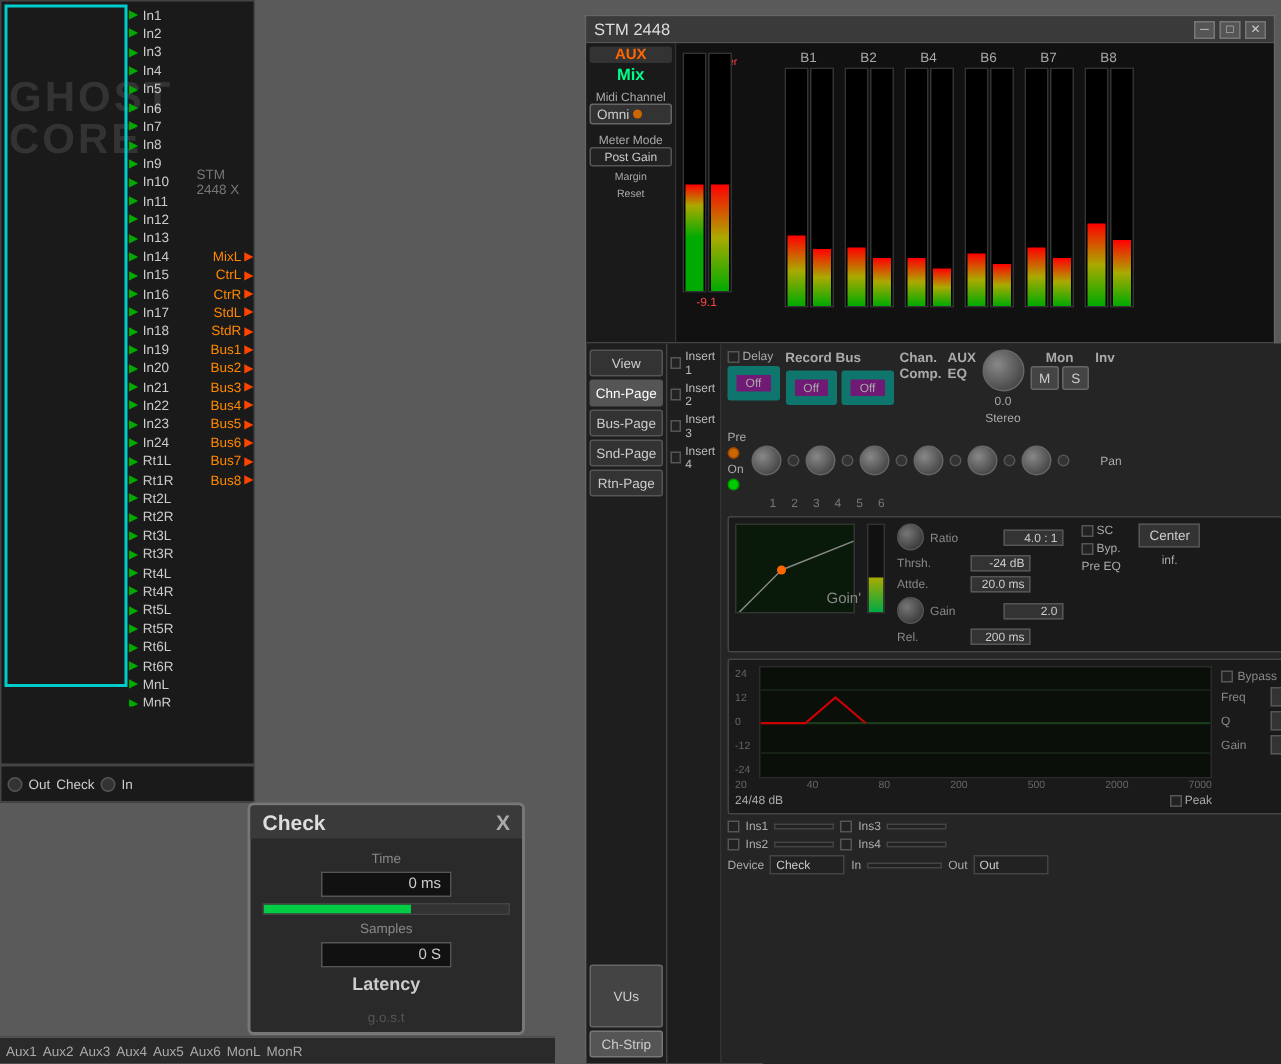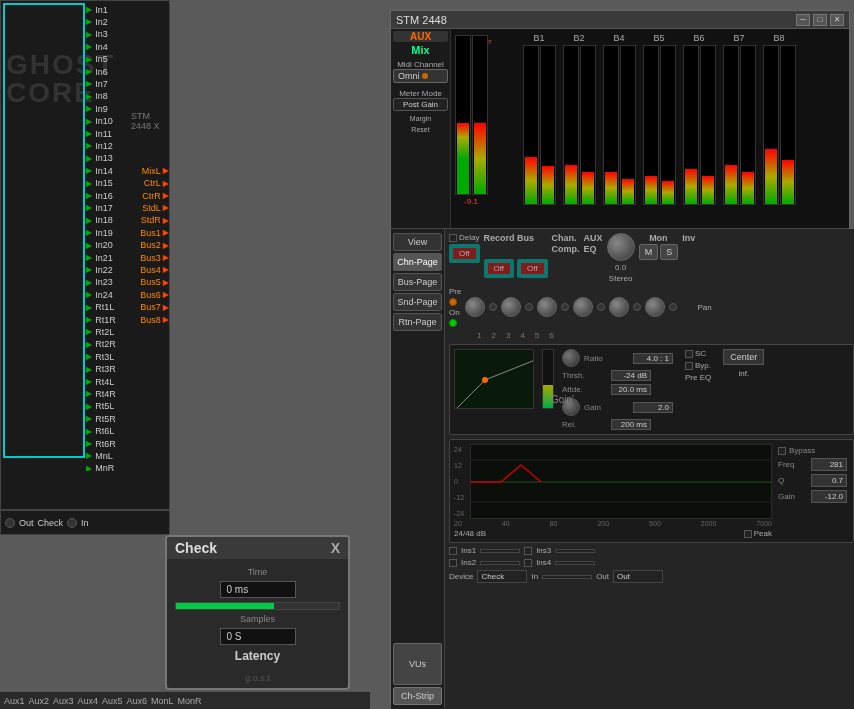--- a/index.html
+++ b/index.html
@@ -391,22 +391,22 @@
     }
 
     .delay-cb {
       width: 8px;
       height: 8px;
       border: 1px solid #555;
       background: #222;
     }
 
     .delay-off {
-      background: #7f1d1d;
-      border: 4px solid #0f766e;
+      background: #701a75;
+      border: 6px solid #0f766e;
       color: #aaa;
       font-size: 8px;
       padding: 1px 6px;
       cursor: pointer;
       border-radius: 2px;
       text-align: center;
     }
 
     
     .aux-knobs-row {
@@ -561,22 +561,22 @@
       color: #888;
       text-align: center;
     }
 
     .check-field {
       background: #111;
       border: 1px solid #555;
       color: #ccc;
       font-size: 10px;
       padding: 2px 6px;
-      text-align: left;
-      width: 76px;
+      text-align: right;
+      width: 87px;
     }
 
     .check-bar {
       width: 100%;
       height: 8px;
       background: linear-gradient(to right, #00cc44 60%, #333 60%);
       border: 1px solid #444;
     }
 
     .latency-label {
@@ -1062,31 +1062,20 @@
     <div style="display:flex; gap:1px;">
       <div class="vu-bar-container">
         <div class="vu-bar" style="height:20%;"></div>
       </div>
       <div class="vu-bar-container">
         <div class="vu-bar" style="height:16%;"></div>
       </div>
     </div>
   </div>
           <div class="vu-channel">
-    <div class="vu-label">B5</div>
-    <div style="display:flex; gap:1px;">
-      <div class="vu-bar-container">
-        <div class="vu-bar" style="height:18%;"></div>
-      </div>
-      <div class="vu-bar-container">
-        <div class="vu-bar" style="height:14.4%;"></div>
-      </div>
-    </div>
-  </div>
-          <div class="vu-channel">
     <div class="vu-label">B6</div>
     <div style="display:flex; gap:1px;">
       <div class="vu-bar-container">
         <div class="vu-bar" style="height:22%;"></div>
       </div>
       <div class="vu-bar-container">
         <div class="vu-bar" style="height:17.6%;"></div>
       </div>
     </div>
   </div>
@@ -1122,34 +1111,52 @@
       <div class="view-btn">View</div>
       <div class="view-btn active">Chn-Page</div>
       <div class="view-btn">Bus-Page</div>
       <div class="view-btn">Snd-Page</div>
       <div class="view-btn">Rtn-Page</div>
       <div style="flex:1;"></div>
       <div class="vu-small-btn">VUs</div>
       <div class="ch-strip-btn">Ch-Strip</div>
     </div>
 
+    <div class="insert-section">
+      <div class="insert-row">
+        <div class="insert-cb"></div>
+        <span>Insert 1</span>
+      </div>
+      <div class="insert-row">
+        <div class="insert-cb"></div>
+        <span>Insert 2</span>
+      </div>
+      <div class="insert-row">
+        <div class="insert-cb"></div>
+        <span>Insert 3</span>
+      </div>
+      <div class="insert-row">
+        <div class="insert-cb"></div>
+        <span>Insert 4</span>
+      </div>
+    </div>
 
     <div class="main-strip">
 
       <div class="strip-top-row">
 
         <div style="display:flex; flex-direction:column; gap:2px;">
           <div class="delay-label">
             <div class="delay-cb"></div>
             <span>Delay</span>
           </div>
           <div class="delay-off">Off</div>
         </div>
 
-        <div style="display:flex; flex-direction:column; gap:16px;">
+        <div style="display:flex; flex-direction:column; gap:4px;">
           <div class="section-label">Record Bus</div>
           <div style="display:flex; gap:3px;">
             <div class="delay-off">Off</div>
             <div class="delay-off">Off</div>
           </div>
         </div>
 
         <div style="display:flex; flex-direction:column; gap:1px;">
           <div class="section-label">Chan.</div>
           <div class="section-label">Comp.</div>

